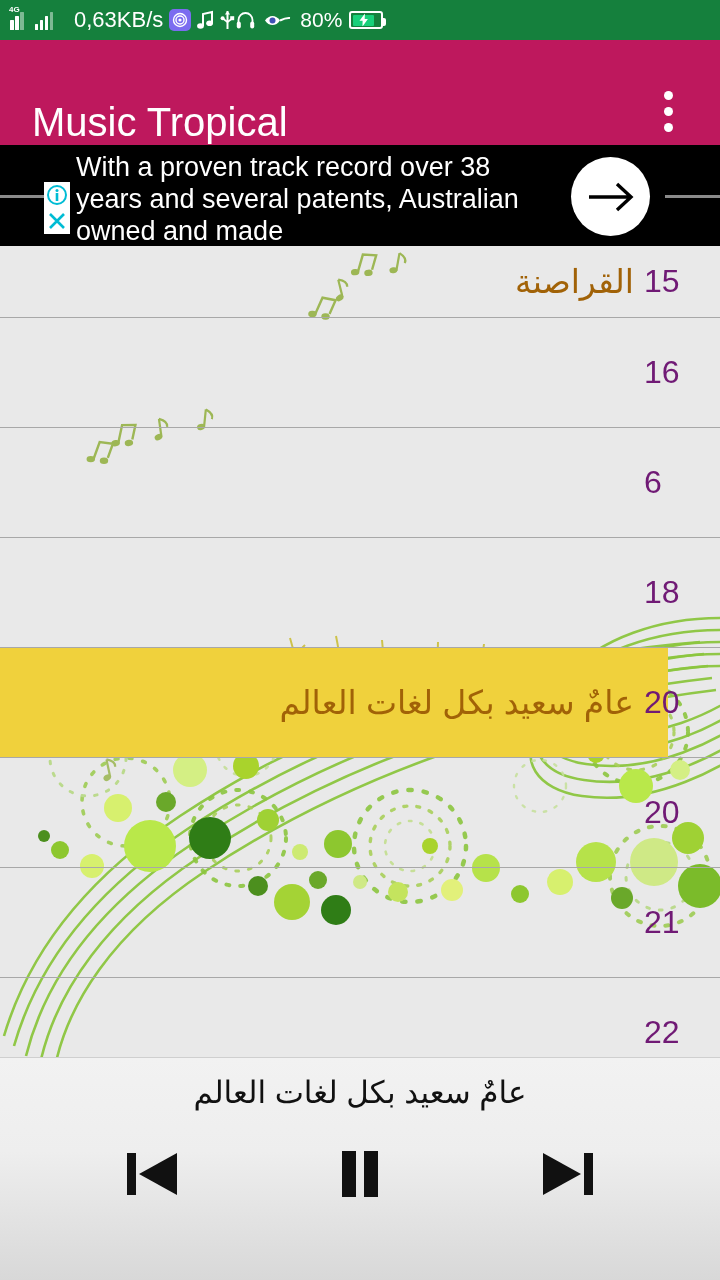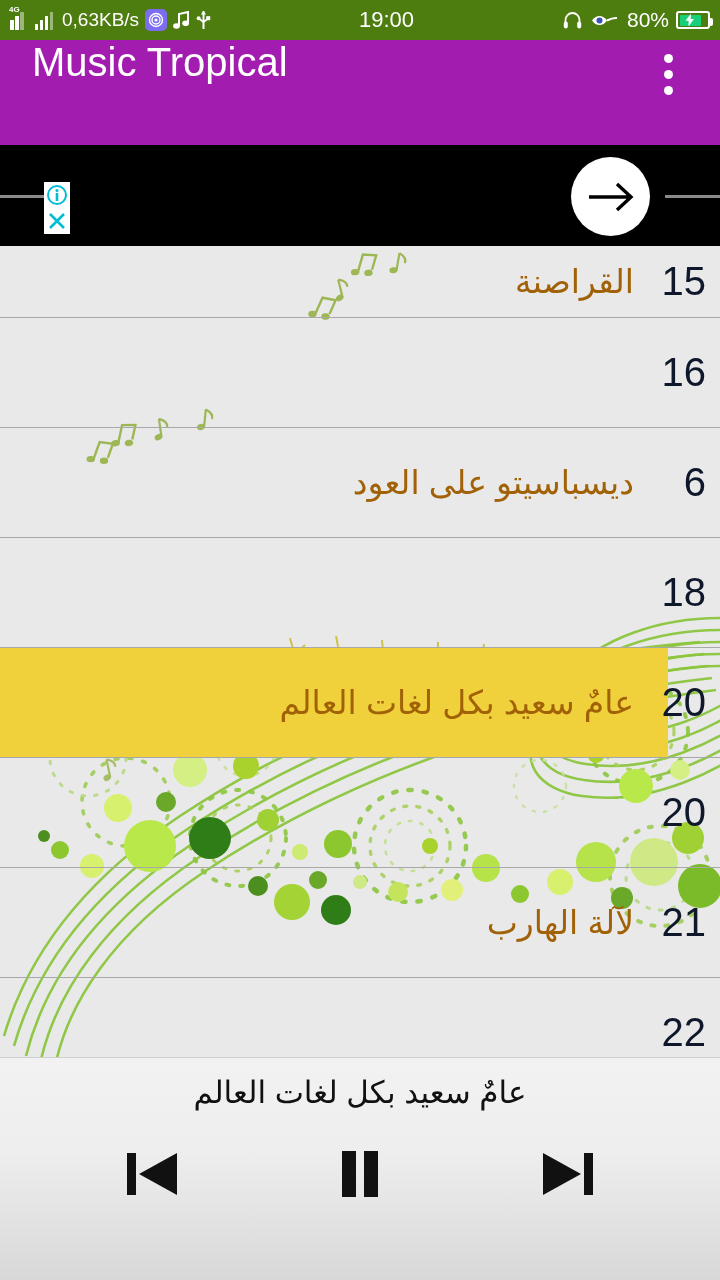--- a/index.html
+++ b/index.html
@@ -6,51 +6,51 @@
   html, body {
     width:720px; height:1280px;
     font-family:"Liberation Sans", sans-serif;
     overflow:hidden; background:#e8e8e8;
   }
   #app { position:relative; width:720px; height:1280px; overflow:hidden; }
 
   
   .statusbar {
     position:absolute; top:0; left:0; width:720px; height:40px;
-    background:#4d7c0f; color:#fff;
+    background:#15803d; color:#fff;
     display:flex; align-items:center; padding:0 10px;
     font-size:21px; letter-spacing:0;
   }
   .sb-left { display:flex; align-items:center; gap:6px; flex:0 0 auto; }
   .sb-center { flex:1 1 auto; text-align:center; font-size:22px; }
   .sb-right { display:flex; align-items:center; gap:7px; flex:0 0 auto; }
   .sig { display:inline-flex; align-items:flex-end; gap:1.5px; height:20px; position:relative; }
   .sig i { display:block; width:3.5px; background:#fff; border-radius:0.5px; }
   .sig i:nth-child(1){height:6px}.sig i:nth-child(2){height:10px}
   .sig i:nth-child(3){height:14px}.sig i:nth-child(4){height:18px; opacity:.45}
   .g4 { position:absolute; top:-4px; left:-1px; font-size:8px; line-height:8px; font-weight:bold; }
-  .netspeed { font-size:19px; margin-left:3px; }
+  .netspeed { font-size:22px; margin-left:15px; }
   .fp-icon {
     width:22px; height:22px; border-radius:5px; background:#7b6cf0;
     display:inline-flex; align-items:center; justify-content:center;
   }
   .fp-icon svg { display:block; }
   .note-ic, .usb-ic, .hs-ic, .eye-ic { display:inline-flex; align-items:center; }
   .batt {
     width:34px; height:18px; border:2px solid #fff; border-radius:3px;
     position:relative; display:inline-flex; align-items:center; padding:1.5px;
   }
   .batt:after{content:"";position:absolute;right:-5px;top:5px;width:3px;height:8px;background:#fff;border-radius:0 2px 2px 0;}
   .batt-fill{width:80%;height:100%;background:#18d07a;border-radius:1px;position:relative;}
   .batt-bolt{position:absolute;left:50%;top:50%;transform:translate(-50%,-50%);}
 
   
   .appbar {
     position:absolute; top:40px; left:0; width:720px; height:105px;
-    background:#a21caf; display:flex; align-items:flex-start;
+    background:#be185d; display:flex; align-items:flex-end;
     padding:0 24px 0 32px;
   }
   .app-title { color:#fff; font-size:40px; font-weight:400; flex:1 1 auto; }
   .overflow { width:56px; height:68px; display:flex; flex-direction:column;
     align-items:center; justify-content:center; gap:7px; }
   .overflow span { width:9px; height:9px; border-radius:50%; background:#fff; display:block; }
 
   
   .adbar {
     position:absolute; top:145px; left:0; width:720px; height:101px;
@@ -81,21 +81,21 @@
   .decor { position:absolute; inset:0; pointer-events:none; }
   .row {
     position:relative; height:110px; width:100%;
     border-bottom:1px solid #a8a8a8;
     display:flex; align-items:center; justify-content:flex-start;
     flex-direction:row-reverse;
     padding:0 14px 0 0;
   }
   .row.first { height:72px; border-bottom:1px solid #a8a8a8; }
   .row-num {
-    width:62px; text-align:right; font-size:40px; color:#0f172a;
+    width:62px; text-align:left; font-size:32px; color:#701a75;
     flex:0 0 62px; direction:ltr; z-index:3; position:relative;
   }
   .row-title {
     font-size:33px; color:#a16207; direction:rtl; text-align:right;
     padding-right:10px; z-index:3; position:relative; white-space:nowrap;
   }
   .row.selected .hl {
     position:absolute; left:0; top:0; width:668px; height:100%;
     background:#f0d13c; z-index:1;
   }
@@ -163,21 +163,20 @@
       <span class="usb-ic">
         <svg width="15" height="21" viewBox="0 0 15 21">
           <path d="M7.5 1v18" stroke="#fff" stroke-width="2" fill="none"></path>
           <path d="M7.5 1l-2.6 3.6h5.2z" fill="#fff"></path>
           <path d="M7.5 12l-4.6-3.4M7.5 12l4.6-3.4" stroke="#fff" stroke-width="1.8" fill="none"></path>
           <circle cx="2.6" cy="8.2" r="2" fill="#fff"></circle>
           <rect x="10.2" y="6.2" width="4" height="4" fill="#fff"></rect>
         </svg>
       </span>
     </div>
-    <div class="sb-center">19:00</div>
     <div class="sb-right">
       <span class="hs-ic">
         <svg width="21" height="21" viewBox="0 0 21 21">
           <path d="M3.5 13V10a7 7 0 0 1 14 0v3" fill="none" stroke="#fff" stroke-width="1.8"></path>
           <rect x="1.8" y="11.5" width="4" height="7" rx="2" fill="#fff"></rect>
           <rect x="15.2" y="11.5" width="4" height="7" rx="2" fill="#fff"></rect>
         </svg>
       </span>
       <span class="eye-ic">
         <svg width="30" height="19" viewBox="0 0 30 19">
@@ -216,20 +215,21 @@
         <circle cx="11" cy="6.4" r="1.5" fill="#00bcd4"></circle>
         <rect x="9.7" y="9" width="2.6" height="8" fill="#00bcd4"></rect>
       </svg>
     </div>
     <div class="ad-badge" style="left:44px; top:63px;">
       <svg width="22" height="22" viewBox="0 0 22 22">
         <path d="M4 4l14 14M18 4L4 18" stroke="#00bcd4" stroke-width="2.6" fill="none"></path>
       </svg>
     </div>
 
+    <div class="ad-text">With a proven track record over 38 years and several patents, Australian owned and made</div>
 
     <div class="ad-cta">
       <svg width="52" height="40" viewBox="0 0 52 40">
         <path d="M4 20h42M32 7l14 13-14 13" stroke="#000" stroke-width="3.4" fill="none"></path>
       </svg>
     </div>
   </div>
 
   <div class="listwrap">
 
@@ -375,36 +375,34 @@
     <div id="rows">
         <div class="row first">
           <div class="row-num">15</div>
           <div class="row-title">القراصنة</div>
         </div>
         <div class="row">
           <div class="row-num">16</div>
         </div>
         <div class="row">
           <div class="row-num">6</div>
-          <div class="row-title">ديسباسيتو على العود</div>
         </div>
         <div class="row">
           <div class="row-num">18</div>
         </div>
         <div class="row selected">
           <div class="hl"></div>
           <div class="row-num">20</div>
           <div class="row-title">عامٌ سعيد بكل لغات العالم</div>
         </div>
         <div class="row">
           <div class="row-num">20</div>
         </div>
         <div class="row">
           <div class="row-num">21</div>
-          <div class="row-title">لآلة الهارب</div>
         </div>
         <div class="row">
           <div class="row-num">22</div>
         </div>
       </div>
   </div>
 
   <div class="player">
     <div class="now-title">عامٌ سعيد بكل لغات العالم</div>
 

